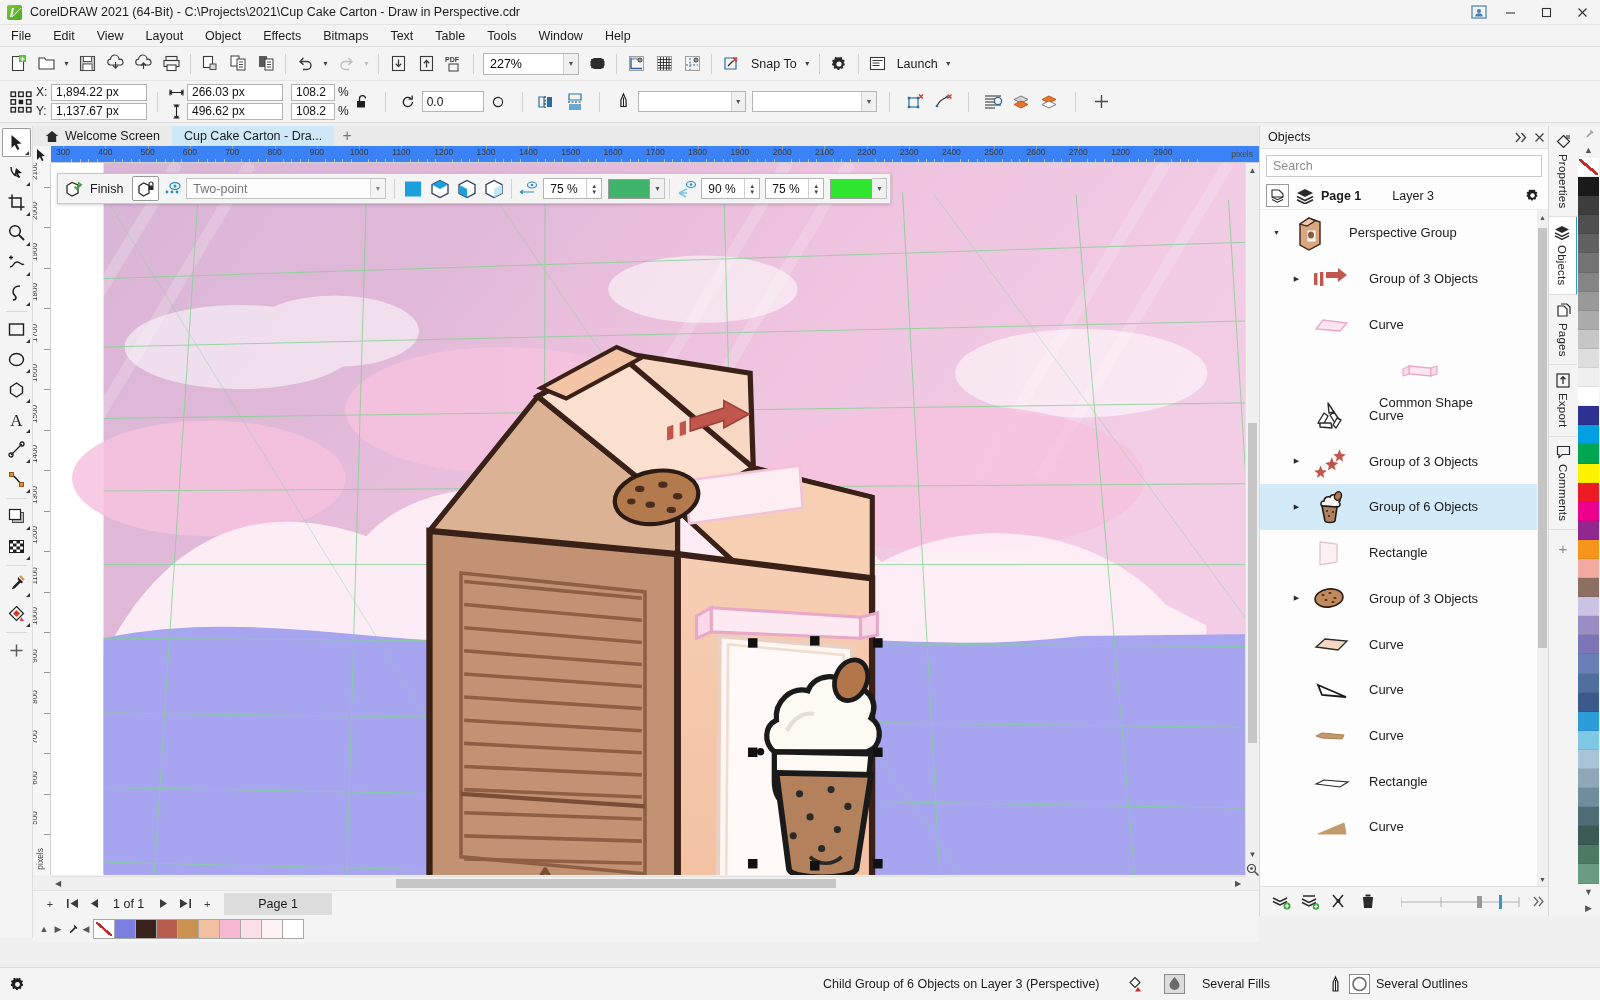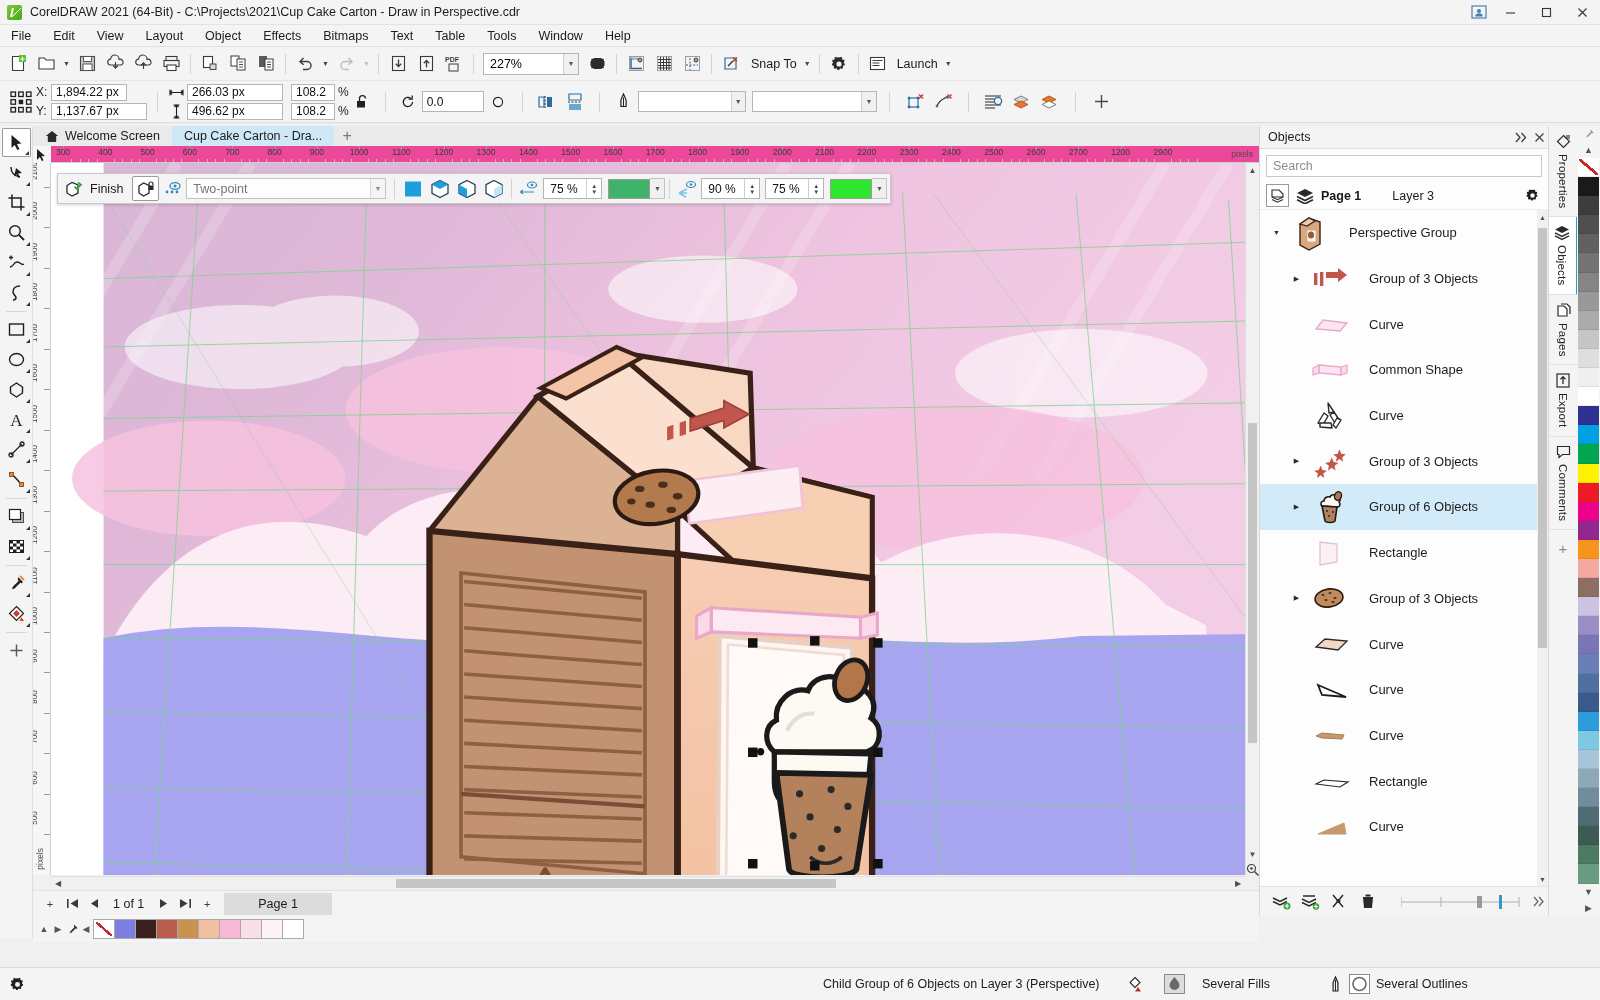--- a/index.html
+++ b/index.html
@@ -128,21 +128,21 @@
     height: 20px; display: flex; align-items: center; gap: 6px; padding: 0 12px;
     font-size: 12.5px; color: #1c1c1c; background: #eaeaea; white-space: nowrap;
   }
   .doc-tab.active { background: #cfe8f7; }
   .tab-add { width: 26px; height: 20px; display:flex; align-items:center; justify-content:center;
     font-size: 16px; color: #777; }
 
   
   .ruler-h {
     position: absolute; top: 146px; left: 51px; right: 341px; height: 17px;
-    background: #ec4899; border-bottom: 1px solid #cfcfcf; overflow: hidden;
+    background: #3b82f6; border-bottom: 1px solid #cfcfcf; overflow: hidden;
   }
   .ruler-v {
     position: absolute; top: 163px; left: 33px; width: 18px; bottom: 125px;
     background: #f6f6f6; border-right: 1px solid #cfcfcf; overflow: hidden;
   }
   .ruler-corner {
     position: absolute; top: 146px; left: 33px; width: 18px; height: 17px;
     background: #f6f6f6; display:flex; align-items:center; justify-content:center;
   }
   .rh-tick { position: absolute; top: 0; width: 1px; height: 6px; background: #9a9a9a; }
@@ -566,21 +566,21 @@
         <rect x="2" y="17.5" width="4.5" height="4.5"></rect>
             <rect x="9.7" y="17.5" width="4.5" height="4.5"></rect>
             <rect x="17.5" y="17.5" width="4.5" height="4.5"></rect>
       </g>
           <rect x="9.7" y="9.7" width="4.5" height="4.5" fill="#1f1f1f"></rect>
         </svg>
     </div>
     <div class="xy-fields">
       <div class="fld-row">
         <span class="fld-lbl">X:</span>
-        <input class="num-input" style="width: 76px;" value="1,894.22 px">
+        <input class="num-input" style="width: 96px;" value="1,894.22 px">
       </div>
       <div class="fld-row">
         <span class="fld-lbl">Y:</span>
         <input class="num-input" style="width: 96px;" value="1,137.67 px">
       </div>
     </div>
     <div class="tb-sep" style="margin:0 10px"></div>
     <div class="xy-fields">
       <div class="fld-row">
         <span class="icon-mini">
@@ -1492,21 +1492,21 @@
         </div>
         <div class="obj-row" style="padding-left: 30px;">
           <div class="obj-expander"></div>
           <div class="obj-thumb">
             <svg width="42" height="38" viewBox="0 0 42 38">
               <path d="M8 24l7-9 24 3-7 8z" fill="#fbe5ef" stroke="#e8a8c8" stroke-width="1.3"></path>
             </svg>
           </div>
           <div class="obj-label">Curve</div>
         </div>
-        <div class="obj-row" style="padding-left: 30px;">
+        <div class="obj-row" style="padding-left: 30px; flex-direction: column;">
           <div class="obj-expander"></div>
           <div class="obj-thumb">
             <svg width="42" height="38" viewBox="0 0 42 38">
               <path d="M11 14l22 2v8l-22-2z" fill="#fce5f0" stroke="#e8a8c8" stroke-width="1.3"></path>
               <path d="M11 14L5 17l0 7 6-2z" fill="#fbd9e9" stroke="#e8a8c8" stroke-width="1.2"></path>
               <path d="M33 16l6-2v8l-6 2z" fill="#fbd9e9" stroke="#e8a8c8" stroke-width="1.2"></path>
             </svg>
           </div>
           <div class="obj-label">Common Shape</div>
         </div>

